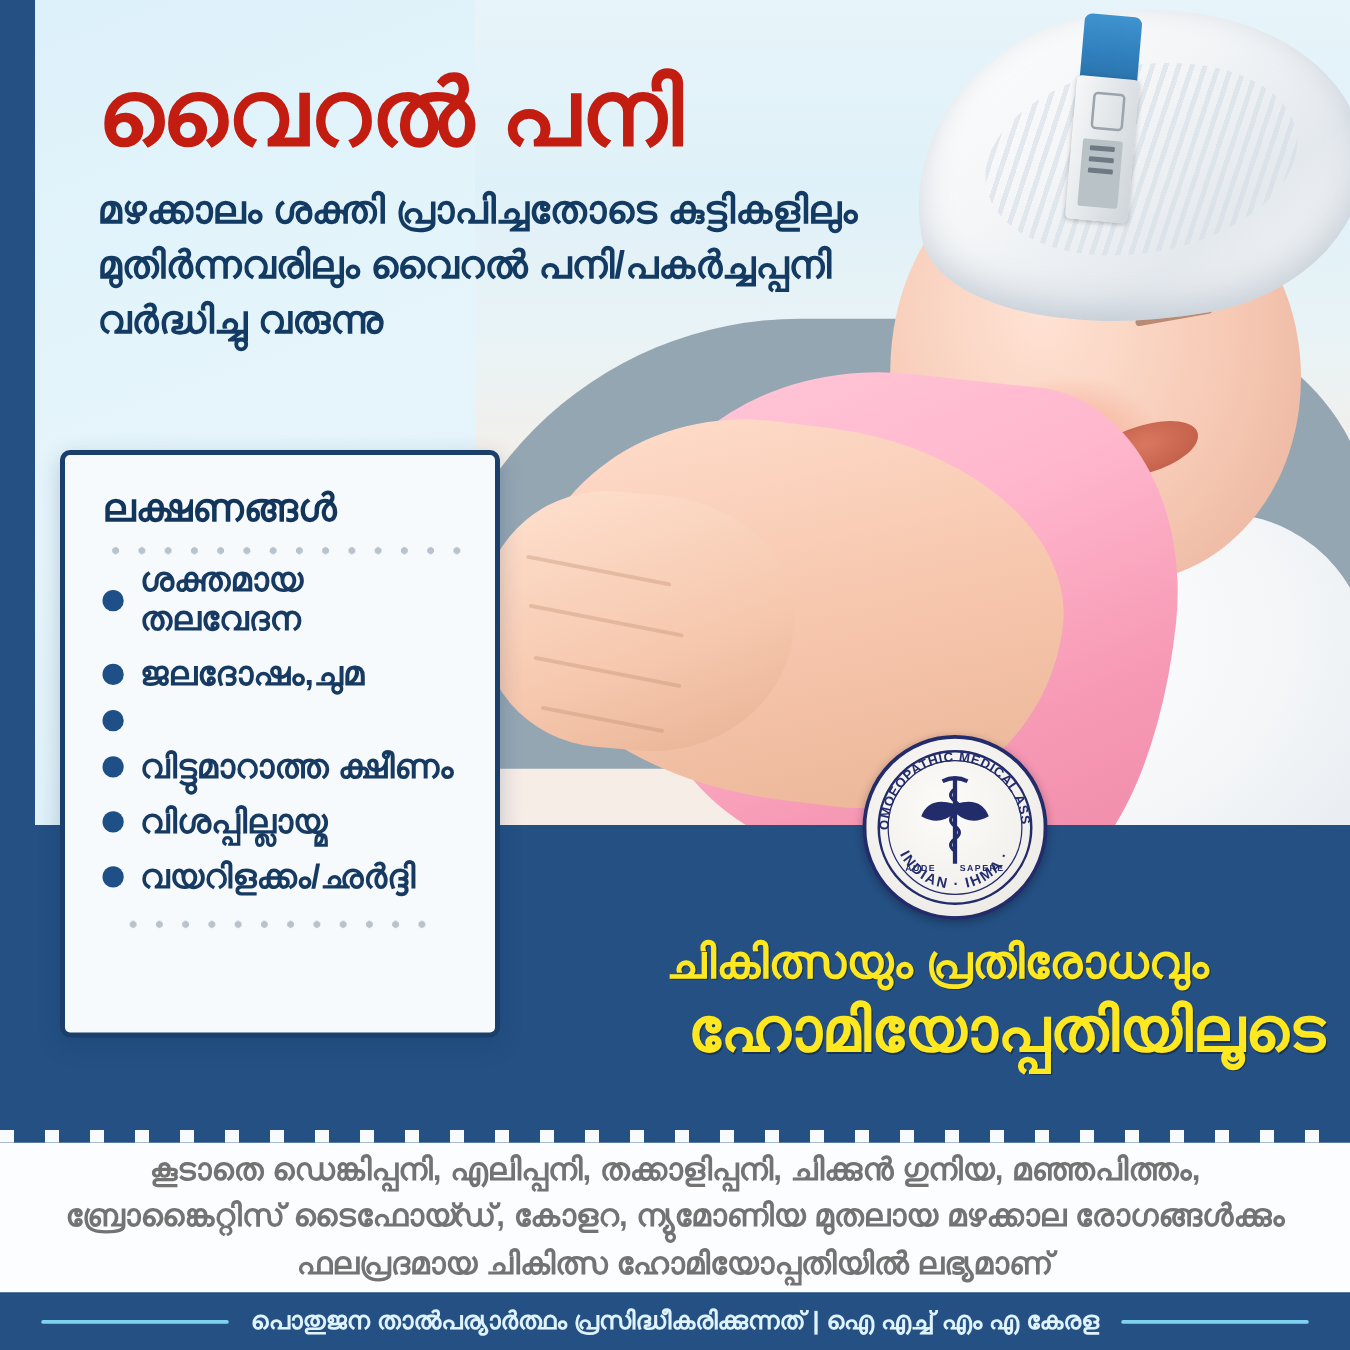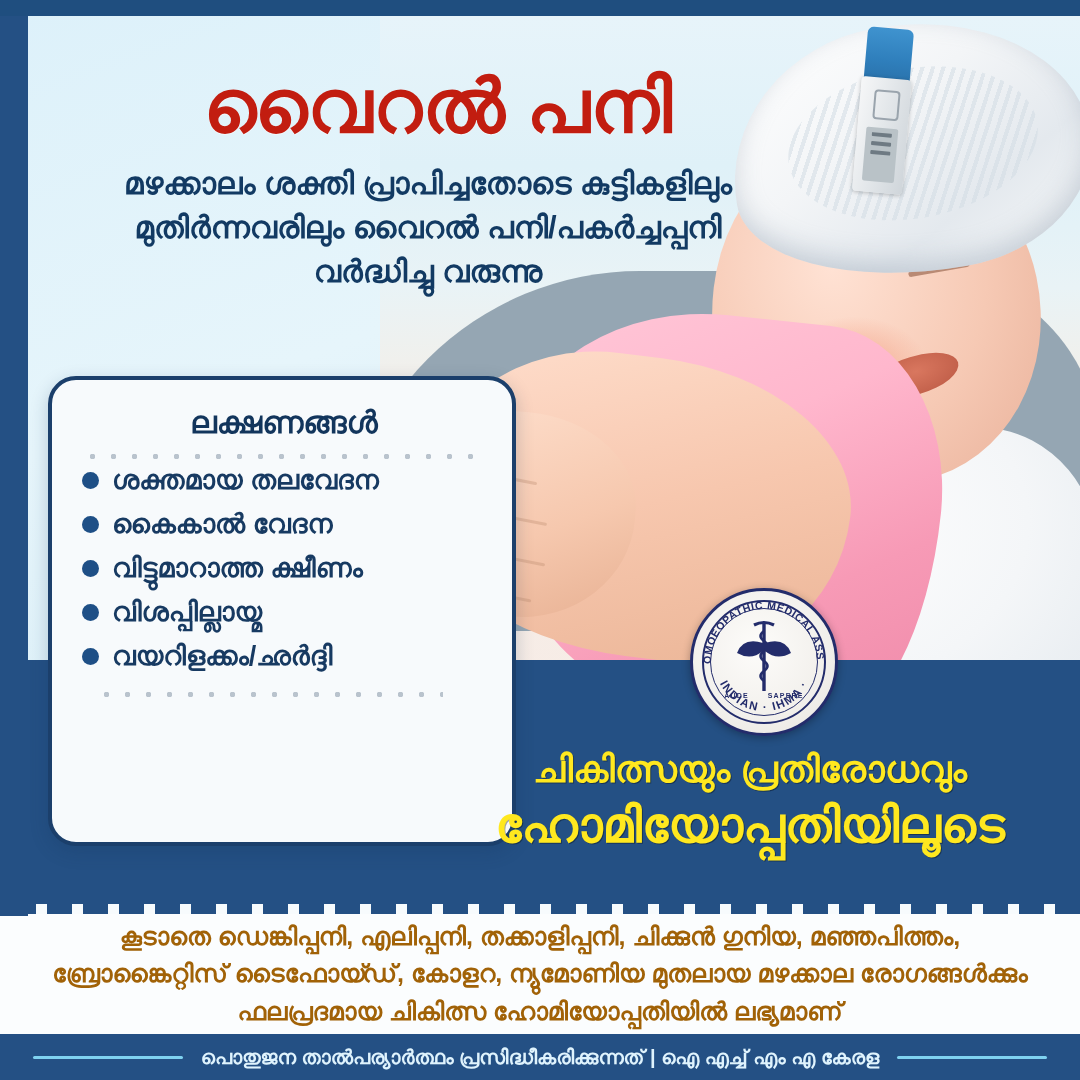--- a/index.html
+++ b/index.html
@@ -9,24 +9,23 @@
     background:#ffffff;
     font-family:"Liberation Sans","DejaVu Sans",sans-serif;
   }
   .poster{
     position:relative;width:1080px;height:1080px;overflow:hidden;
     background:#1f4e7f;
   }
 
   
   .top-area{
-    position:absolute;left:0;top:16px;width:1080px;height:900px;
+    position:absolute;left:0;top:0;width:1080px;height:900px;
     background:linear-gradient(160deg,#ddf1fa 0%,#e6f5fb 35%,#d7edf7 70%,#cfe8f4 100%);
     overflow:hidden;
-    text-align:center;
   }
 
   
   .photo{
     position:absolute;right:0;top:0;width:700px;height:680px;
     overflow:hidden;
     background:linear-gradient(180deg,#e7f4fa 0%,#dff1f8 22%,#e9f3f6 40%,#f3efe9 55%,#f7ece6 100%);
   }
   
   .cushion{
@@ -140,22 +139,22 @@
     margin:0;color:#c21d10;font-size:74px;line-height:1.06;font-weight:bold;
     letter-spacing:.5px;text-shadow:0 1px 0 rgba(255,255,255,.5);
   }
   .subtitle{
     margin:16px 0 0;color:#123a63;font-size:31px;line-height:1.42;font-weight:bold;
     max-width:700px;
   }
 
   
   .card{
-    position:absolute;left:48px;top:360px;width:468px;height:470px;z-index:7;
-    background:#f7fafc;border:4px solid #1b3f6b;border-radius:28px;
+    position:absolute;left:48px;top:360px;width:352px;height:470px;z-index:7;
+    background:#f7fafc;border:4px solid #1b3f6b;border-radius:8px;
     box-shadow:0 6px 18px rgba(20,50,85,.22);
     box-sizing:border-box;padding:26px 26px 18px 30px;
   }
   .card-title{
     margin:0;color:#12355c;font-size:31px;font-weight:bold;line-height:1.1;
   }
   .dots{
     margin:12px 0 0;height:9px;
     background-image:radial-gradient(circle,#b9c3cd 2.6px,rgba(0,0,0,0) 3px);
     background-size:21px 9px;background-repeat:repeat-x;
@@ -205,41 +204,42 @@
     position:absolute;left:440px;top:748px;width:620px;text-align:center;z-index:9;
   }
   .tag-line1{
     margin:0;color:#ffe81f;font-size:37px;font-weight:bold;line-height:1.2;
     text-shadow:1px 1px 0 rgba(0,0,0,.35);
     text-align:center;
   }
   .tag-line2{
     margin:4px 0 0;color:#ffe81f;font-size:49px;font-weight:bold;line-height:1.2;
     text-shadow:1px 1px 0 rgba(0,0,0,.35);
+    text-align:right;
   }
 
   
   .notch{
     position:absolute;left:0;top:900px;width:1080px;height:14px;z-index:10;
     background:#245084;
   }
   .notch::after{
     content:"";position:absolute;left:0;bottom:0;width:1080px;height:10px;
     background-image:linear-gradient(90deg,#f7fbfd 0 11px,rgba(0,0,0,0) 11px 36px);
     background-size:36px 10px;background-repeat:repeat-x;
   }
 
   
   .footer-note{
     position:absolute;left:0;top:914px;width:1080px;height:120px;z-index:6;
     background:#fbfdfe;
     display:flex;align-items:center;justify-content:center;
   }
   .footer-note p{
-    margin:0;width:1000px;text-align:center;color:#a16207;
+    margin:0;width:1000px;text-align:center;color:#737373;
     font-size:25px;line-height:1.5;font-weight:bold;
   }
 
   
   .bottom-strip{
     position:absolute;left:0;top:1034px;width:1080px;height:46px;z-index:6;
     background:#245084;
     display:flex;align-items:center;justify-content:center;gap:18px;
   }
   .rule{height:3px;width:150px;background:#7fd2f0;border-radius:2px;}
@@ -298,21 +298,24 @@
     <div class="card">
       <h2 class="card-title">ലക്ഷണങ്ങൾ</h2>
       <div class="dots"></div>
       <ul class="sym-list">
         <li>
           <span class="bullet"></span>
           <span>ശക്തമായ തലവേദന</span>
         </li>
         <li>
           <span class="bullet"></span>
-          <span>കൈകാൽ വേദന</span>
+          <span>ജലദോഷം,ചുമ</span>
+        </li>
+        <li>
+          <span class="bullet"></span>
         </li>
         <li>
           <span class="bullet"></span>
           <span>വിട്ടുമാറാത്ത ക്ഷീണം</span>
         </li>
         <li>
           <span class="bullet"></span>
           <span>വിശപ്പില്ലായ്മ</span>
         </li>
         <li>

